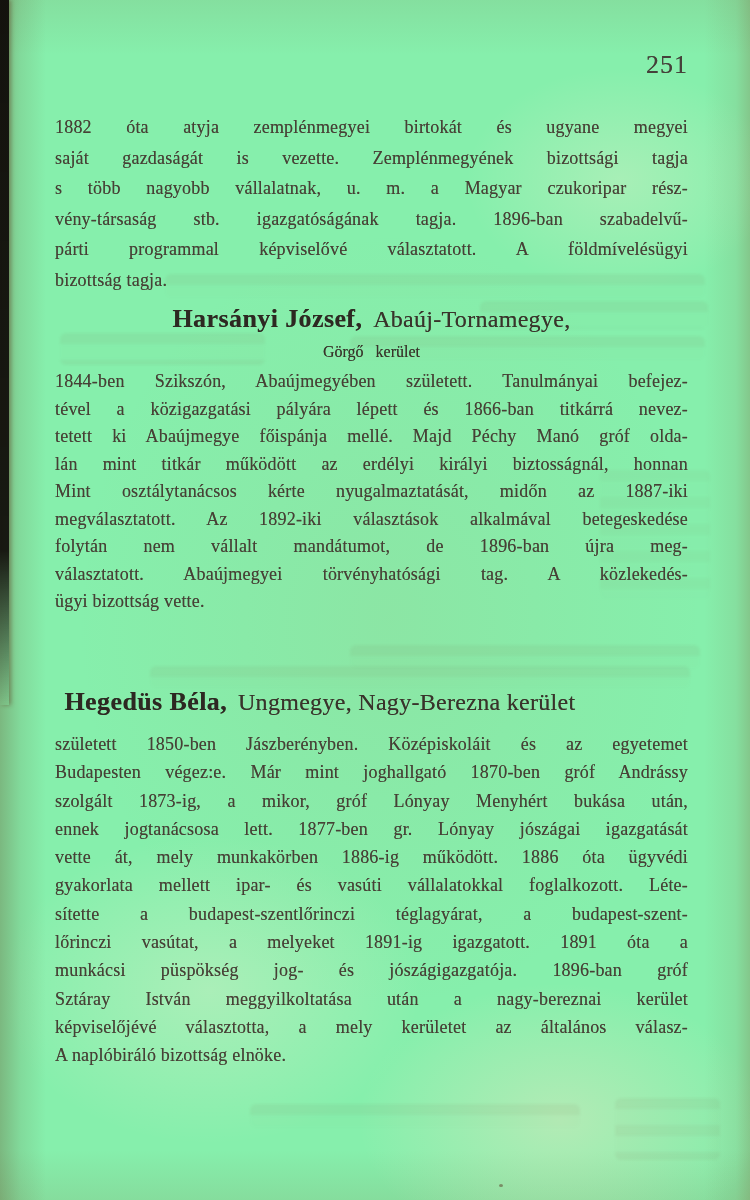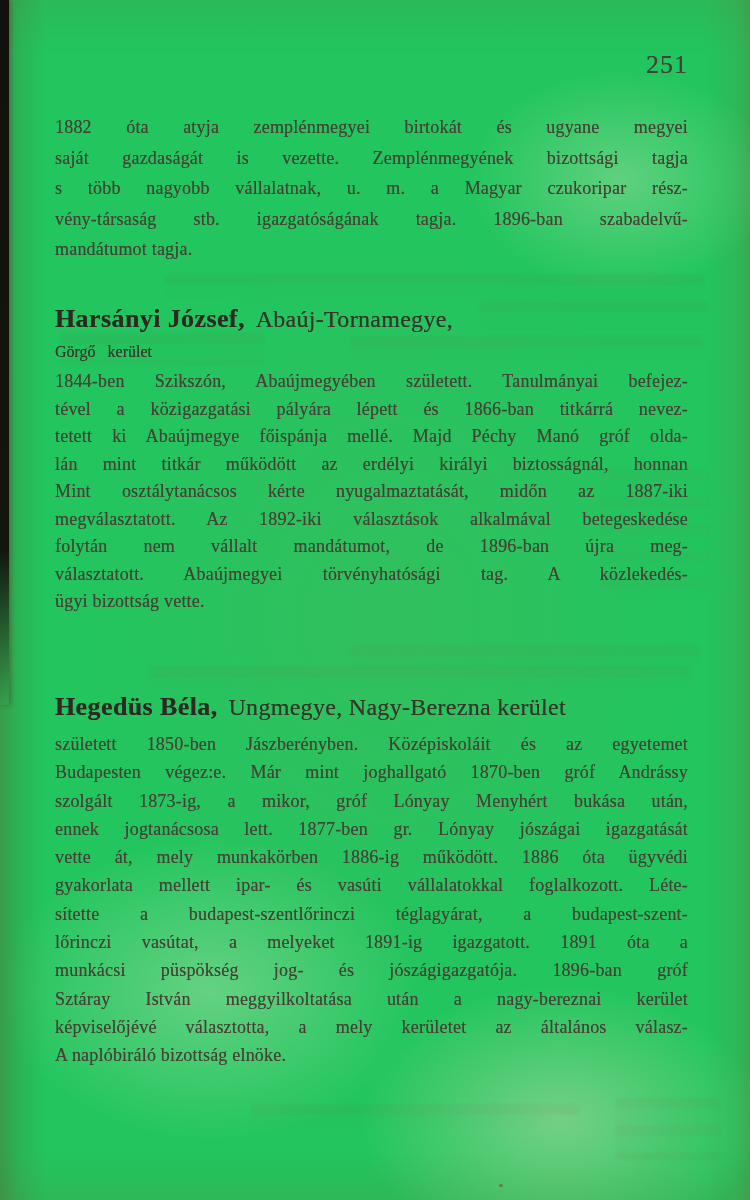--- a/index.html
+++ b/index.html
@@ -1,20 +1,20 @@
 <!DOCTYPE html>
 <html><head>
 <meta charset="utf-8">
 <style>
   html,body { margin:0; padding:0; background:#8a7a64; }
   .page {
     position:relative;
     width:750px; height:1200px;
     margin:0 auto;
-    background:#22c55e;
+    background:#86efac;
     overflow:hidden;
     font-family:"Liberation Serif","DejaVu Serif",serif;
     color:#474036;
   }
   
   .paper-tone {
     position:absolute; inset:0; pointer-events:none;
     background:
       radial-gradient(220px 160px at 620px 180px, rgba(255,240,210,0.28), transparent 70%),
       radial-gradient(300px 220px at 210px 990px, rgba(255,238,212,0.30), transparent 70%),
@@ -46,27 +46,27 @@
   }
   .tline { text-align:justify; text-align-last:justify; overflow:visible; }
   .tline.lastline { text-align-last:left; }
   .p1 { top:112px; }
   .p1 .tline { height:30.6px; line-height:30.6px; }
   .p2 { top:368px; }
   .p2 .tline { height:27.5px; line-height:27.5px; }
   .p3 { top:730px; }
   .p3 .tline { height:28.3px; line-height:28.3px; }
   .entry-heading {
-    position:absolute; left:55px; text-align:left; margin:0; font-weight:normal;
+    position:absolute; left:55px; text-align:center; margin:0; font-weight:normal;
     text-shadow:0 0 0.5px rgba(45,38,28,0.6);
   }
   .h1 { top:301px; width:633px; }
   .h1 .l1 { display:block; height:36px; line-height:36px; }
   .h1 .l2 { display:block; line-height:30px; font-size:16px; color:#39332b; word-spacing:8px; }
-  .h2 { top:687px; width:530px; line-height:40px; }
+  .h2 { top:687px; width:530px; line-height:30px; }
   .hname { font-weight:bold; font-size:26px; color:#2d2822; letter-spacing:0.4px; }
   .hplace { font-size:24px; color:#39332b; margin-left:0.45em; letter-spacing:0.3px; }
   
   .smudge {
     position:absolute; pointer-events:none;
     opacity:0.11; filter:blur(1.6px); border-radius:6px;
     background:repeating-linear-gradient(180deg,
       rgba(118,92,62,0.65) 0 11px, rgba(118,92,62,0.12) 11px 27px);
   }
   .sm1 { left:165px; top:274px; width:540px; height:24px; }
@@ -102,21 +102,22 @@
   <div class="smudge sm9"></div>
   <div class="speck"></div>
 
   <div class="page-number">251</div>
 
   <div class="para p1">
       <div class="tline">1882 óta atyja zemplénmegyei birtokát és ugyane megyei</div>
       <div class="tline">saját gazdaságát is vezette. Zemplénmegyének bizottsági tagja</div>
       <div class="tline">s több nagyobb vállalatnak, u. m. a Magyar czukoripar rész-</div>
       <div class="tline">vény-társaság stb. igazgatóságának tagja. 1896-ban szabadelvű-</div>
-      <div class="tline lastline">mandátumot tagja.</div>
+      <div class="tline">párti programmal képviselővé választatott. A földmívelésügyi</div>
+      <div class="tline lastline">bizottság tagja.</div>
     </div>
 
   <h2 class="entry-heading h1">
     <span class="l1"><span class="hname">Harsányi József,</span><span class="hplace">Abaúj-Tornamegye,</span></span>
     <span class="l2">Görgő kerület</span>
   </h2>
 
   <div class="para p2">
       <div class="tline">1844-ben Szikszón, Abaújmegyében született. Tanulmányai befejez-</div>
       <div class="tline">tével a közigazgatási pályára lépett és 1866-ban titkárrá nevez-</div>

